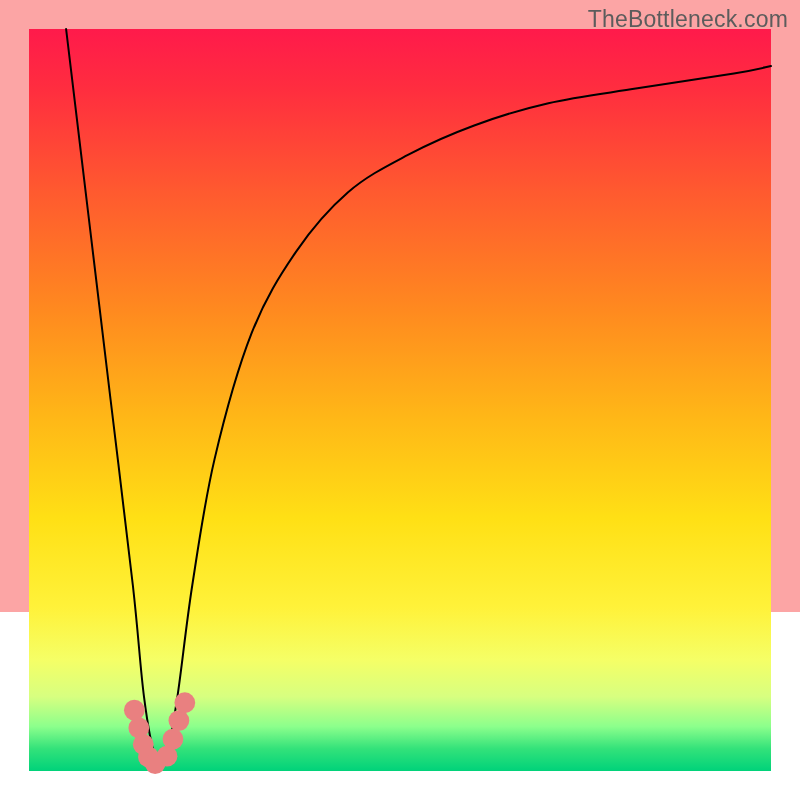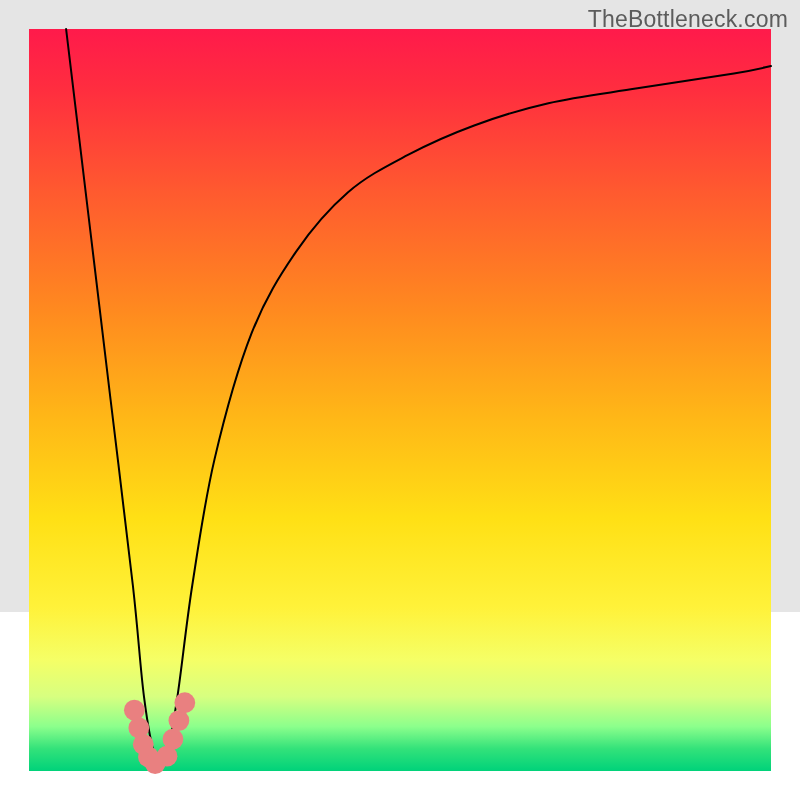--- a/index.html
+++ b/index.html
@@ -7,21 +7,21 @@
     padding: 0;
     width: 800px;
     height: 800px;
     overflow: hidden;
     font-family: Arial, Helvetica, sans-serif;
   }
   .frame {
     position: relative;
     width: 800px;
     height: 612px;
-    background: #e5e5e5;
+    background: #fca5a5;
     box-sizing: border-box;
   }
   .plot-area {
     position: absolute;
     left: 29px;
     top: 29px;
     width: 742px;
     height: 742px;
     
     background: linear-gradient(

